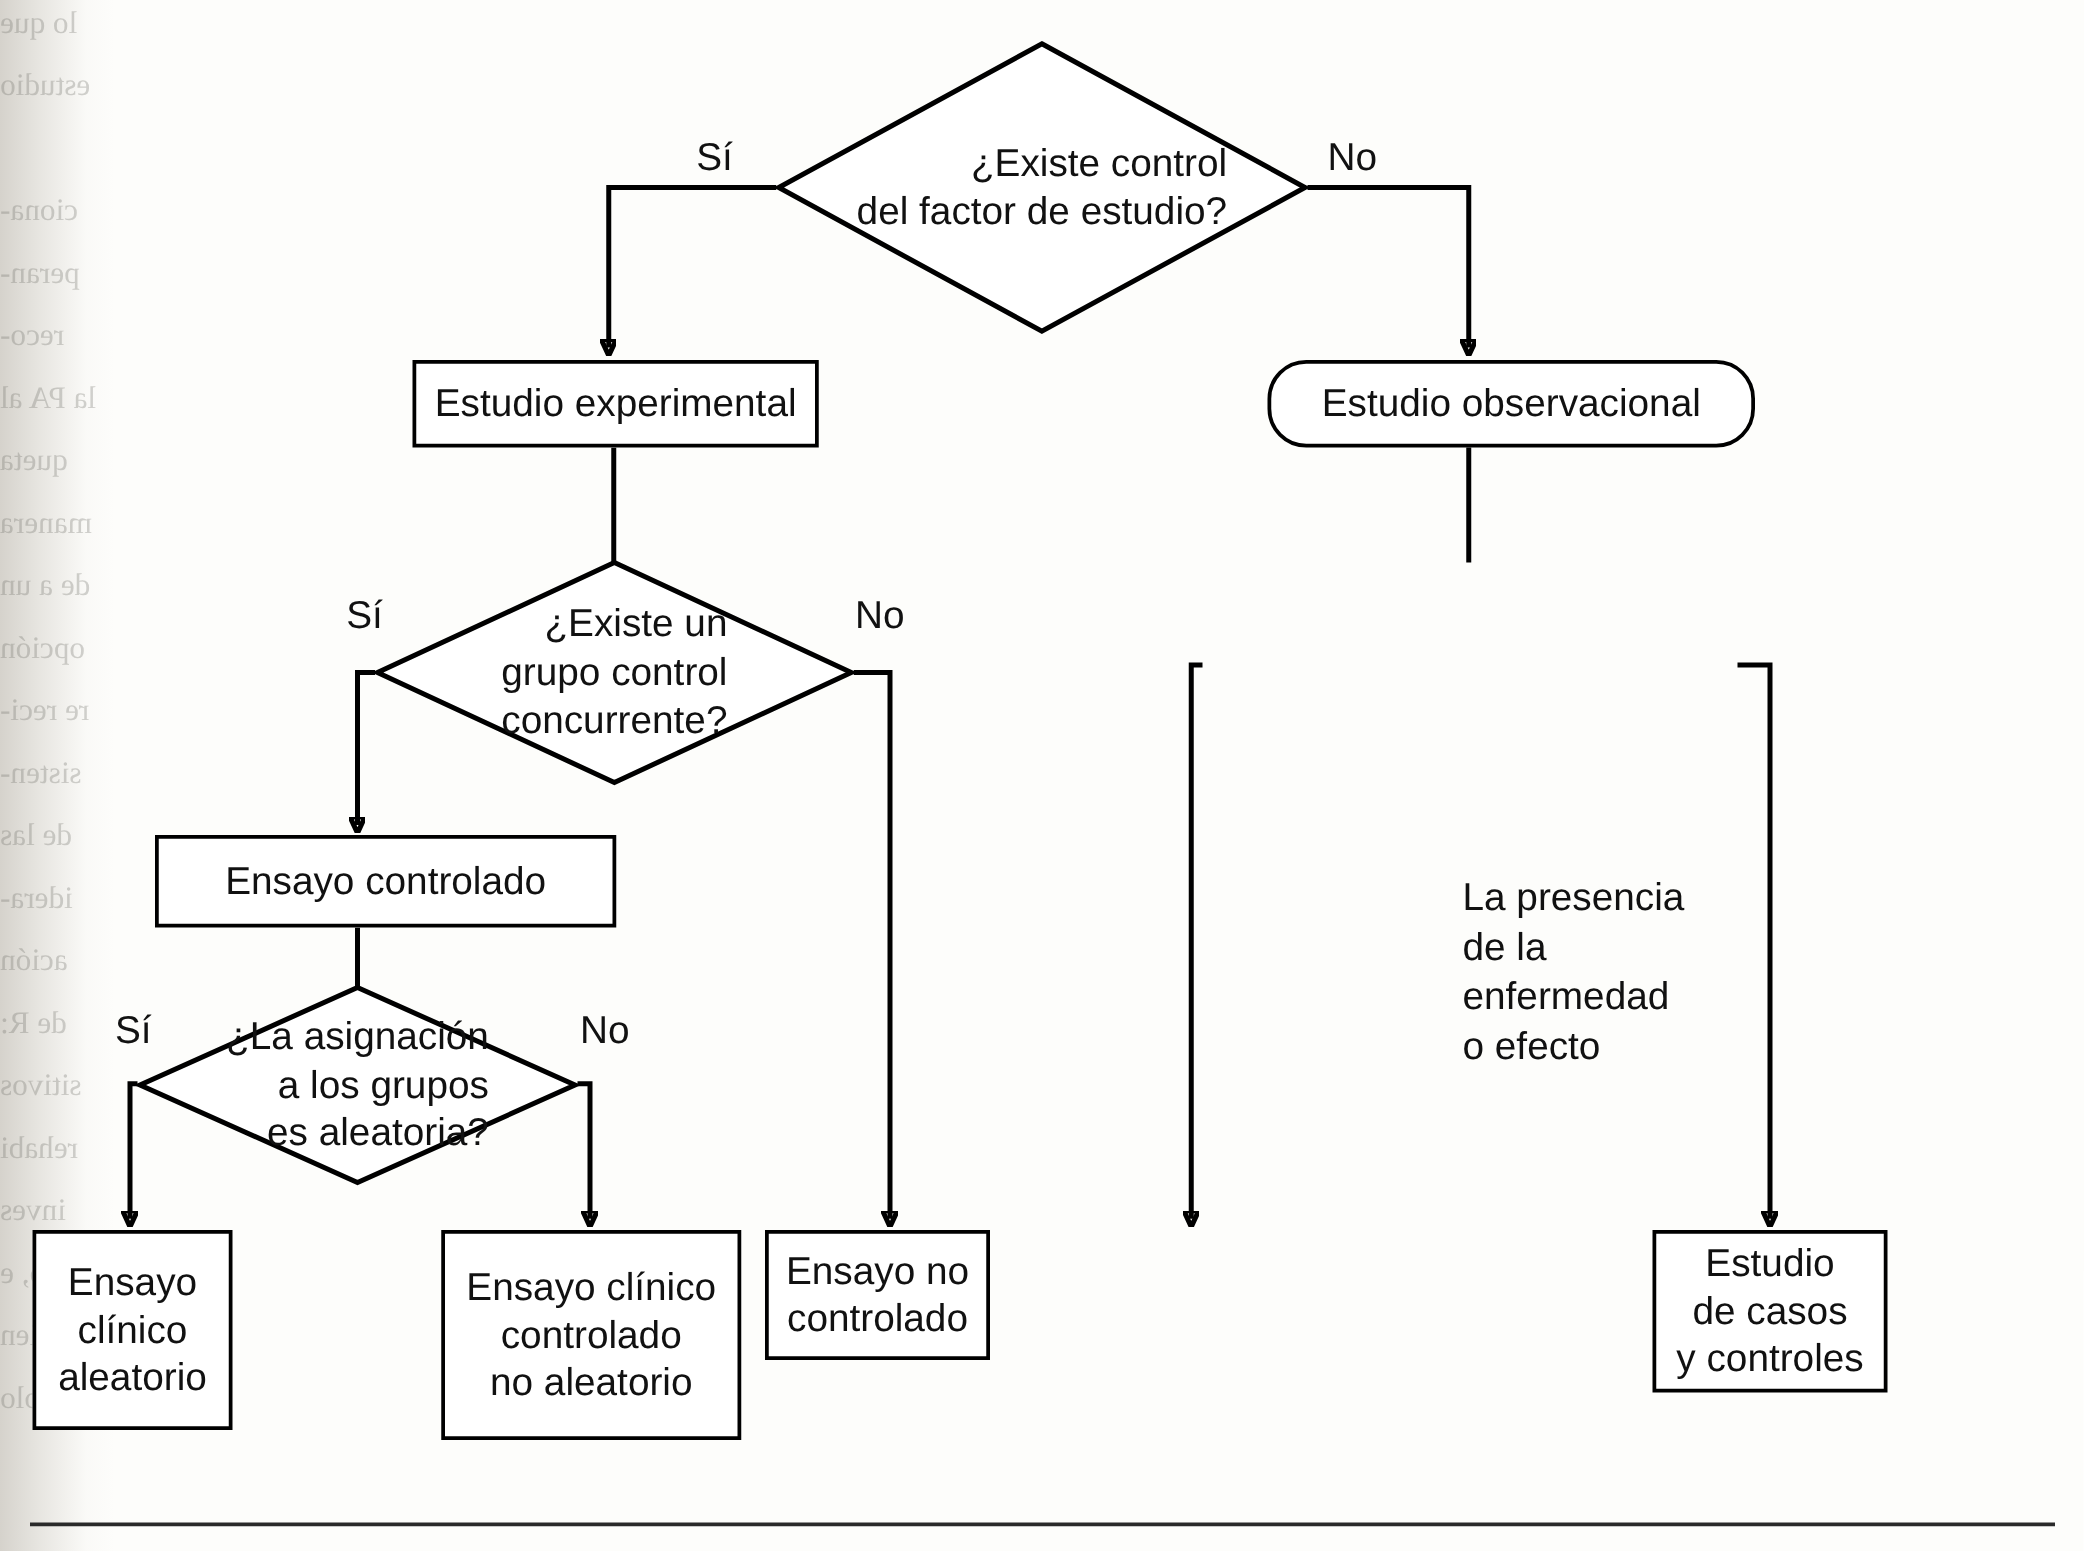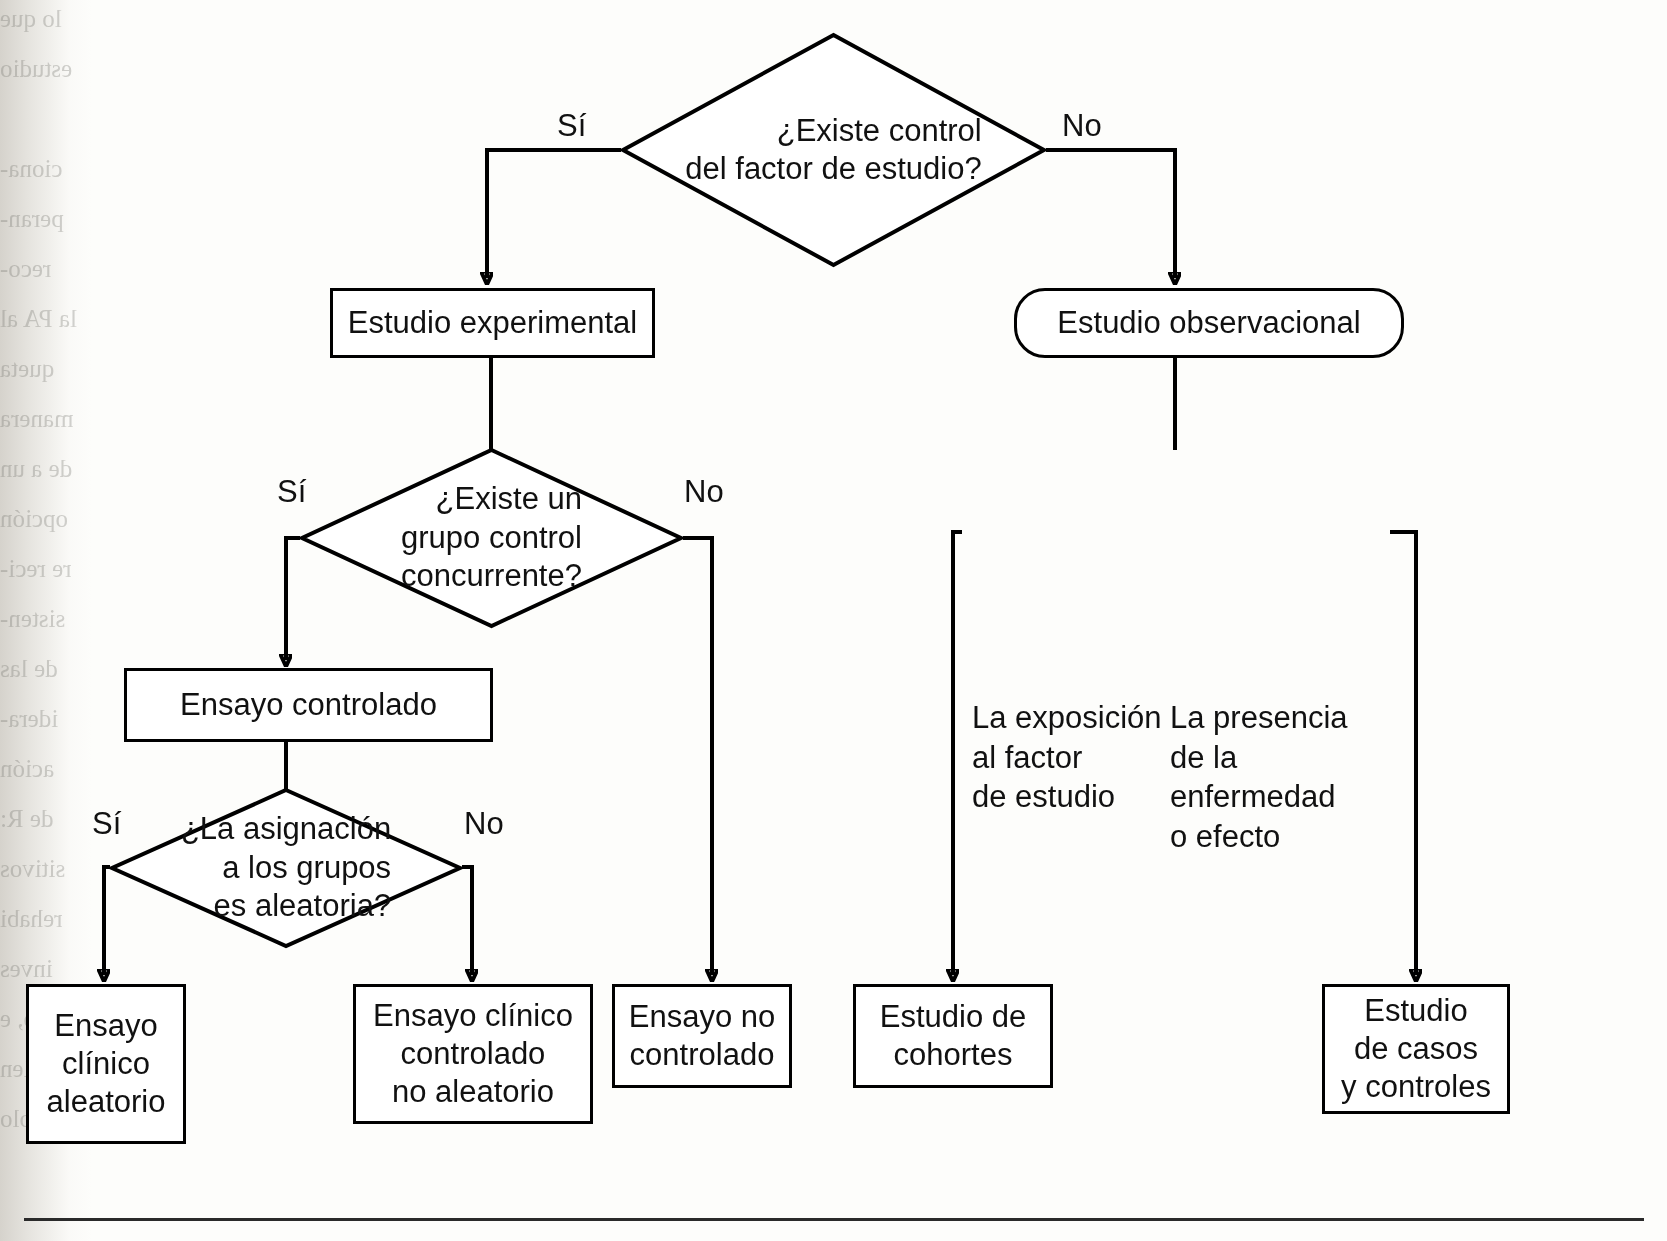--- a/index.html
+++ b/index.html
@@ -203,23 +203,20 @@
 concurrente?</div>
   </div>
   <div class="edge-label" style="left:277px; top:476px;">Sí</div>
   <div class="edge-label" style="left:684px; top:476px;">No</div>
 
 
   <div class="node-box" style="left:124px; top:668px; width:369px; height:74px;">
     <span>Ensayo controlado</span>
   </div>
 
-  <div class="branch-note" style="left:972px; top:698px; width:220px;">La exposición
-al factor
-de estudio</div>
 
   <div class="branch-note align-right" style="left:1170px; top:698px; width:238px;">La presencia
 de la
 enfermedad
 o efecto</div>
 
   <div class="diamond-wrap" style="left:110px; top:788px; width:352px; height:160px;">
     <svg width="352" height="160" viewBox="0 0 352 160">
       <polygon points="176,2 350,80 176,158 2,80" fill="#ffffff" stroke="#000" stroke-width="4"></polygon>
     </svg>
@@ -229,35 +226,31 @@
   </div>
   <div class="edge-label" style="left:92px; top:808px;">Sí</div>
   <div class="edge-label" style="left:464px; top:808px;">No</div>
 
   <div class="node-box" style="left:26px; top:984px; width:160px; height:160px;">
     <span>Ensayo
 clínico
 aleatorio</span>
   </div>
 
-  <div class="node-box" style="left:353px; top:984px; width:240px; height:140px;">
+  <div class="node-box" style="left:353px; top:984px; width:240px; height:168px;">
     <span>Ensayo clínico
 controlado
 no aleatorio</span>
   </div>
 
   <div class="node-box" style="left:612px; top:984px; width:180px; height:104px;">
     <span>Ensayo no
 controlado</span>
   </div>
 
-  <div class="node-box" style="left:853px; top:984px; width:200px; height:104px;">
-    <span>Estudio de
-cohortes</span>
-  </div>
 
   <div class="node-box" style="left:1322px; top:984px; width:188px; height:130px;">
     <span>Estudio
 de casos
 y controles</span>
   </div>
 
   <div class="bottom-rule"></div>
 </div>
 

